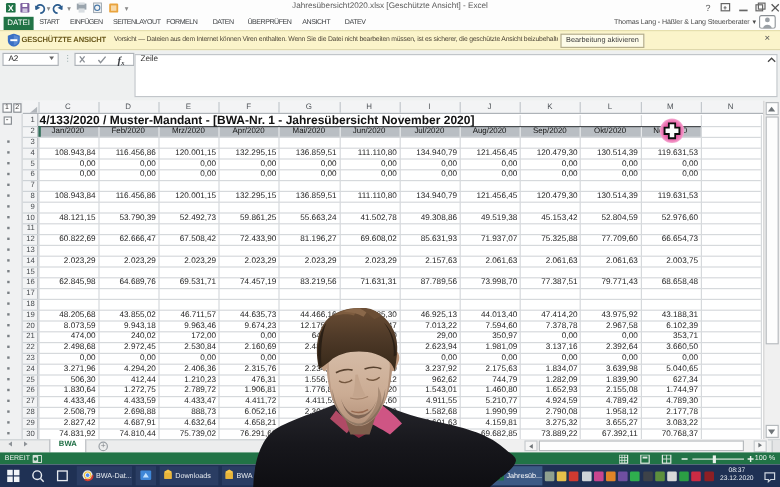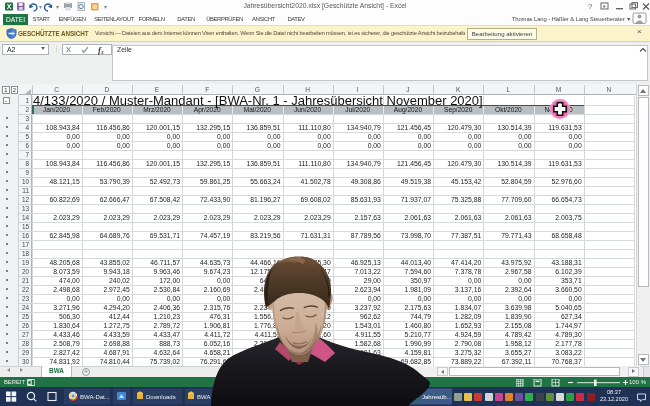--- a/index.html
+++ b/index.html
@@ -270,21 +270,21 @@
     <div style="position:absolute;left:182.1px;top:105.8px;width:1px;height:8.0px;background:#e8eaec"></div>
     <div style="position:absolute;left:232.3px;top:105.8px;width:1px;height:8.0px;background:#e8eaec"></div>
     <div style="position:absolute;left:282.5px;top:105.8px;width:1px;height:8.0px;background:#e8eaec"></div>
     <div style="position:absolute;left:332.7px;top:105.8px;width:1px;height:8.0px;background:#e8eaec"></div>
     <div style="position:absolute;left:382.9px;top:105.8px;width:1px;height:8.0px;background:#e8eaec"></div>
     <div style="position:absolute;left:433.1px;top:105.8px;width:1px;height:8.0px;background:#e8eaec"></div>
     <div style="position:absolute;left:483.3px;top:105.8px;width:1px;height:8.0px;background:#e8eaec"></div>
     <div style="position:absolute;left:533.5px;top:105.8px;width:1px;height:8.0px;background:#e8eaec"></div>
     <div style="position:absolute;left:31.5px;top:104.8px;width:2px;height:9.0px;background:#2e6e57"></div>
     <div style="position:absolute;left:32.5px;top:96.3px;width:268px;height:8.0px;background:#fff"></div>
-    <div style="position:absolute;left:33.0px;top:95.8px;width:400px;height:9.0px;font-weight:normal;font-size:13px;line-height:9.0px;color:#111;white-space:nowrap">4/133/2020 / Muster-Mandant - [BWA-Nr. 1 - Jahresübersicht November 2020]</div>
+    <div style="position:absolute;left:33.0px;top:95.8px;width:400px;height:9.0px;font-weight:bold;font-size:10px;line-height:9.0px;color:#111;white-space:nowrap">4/133/2020 / Muster-Mandant - [BWA-Nr. 1 - Jahresübersicht November 2020]</div>
     <div class="n" style="left:31.5px;top:122.8px;width:48.2px">108.943,84</div>
     <div class="n" style="left:81.7px;top:122.8px;width:48.2px">116.456,86</div>
     <div class="n" style="left:131.9px;top:122.8px;width:48.2px">120.001,15</div>
     <div class="n" style="left:182.1px;top:122.8px;width:48.2px">132.295,15</div>
     <div class="n" style="left:232.3px;top:122.8px;width:48.2px">136.859,51</div>
     <div class="n" style="left:282.5px;top:122.8px;width:48.2px">111.110,80</div>
     <div class="n" style="left:332.7px;top:122.8px;width:48.2px">134.940,79</div>
     <div class="n" style="left:382.9px;top:122.8px;width:48.2px">121.456,45</div>
     <div class="n" style="left:433.1px;top:122.8px;width:48.2px">120.479,30</div>
     <div class="n" style="left:483.3px;top:122.8px;width:48.2px">130.514,39</div>

